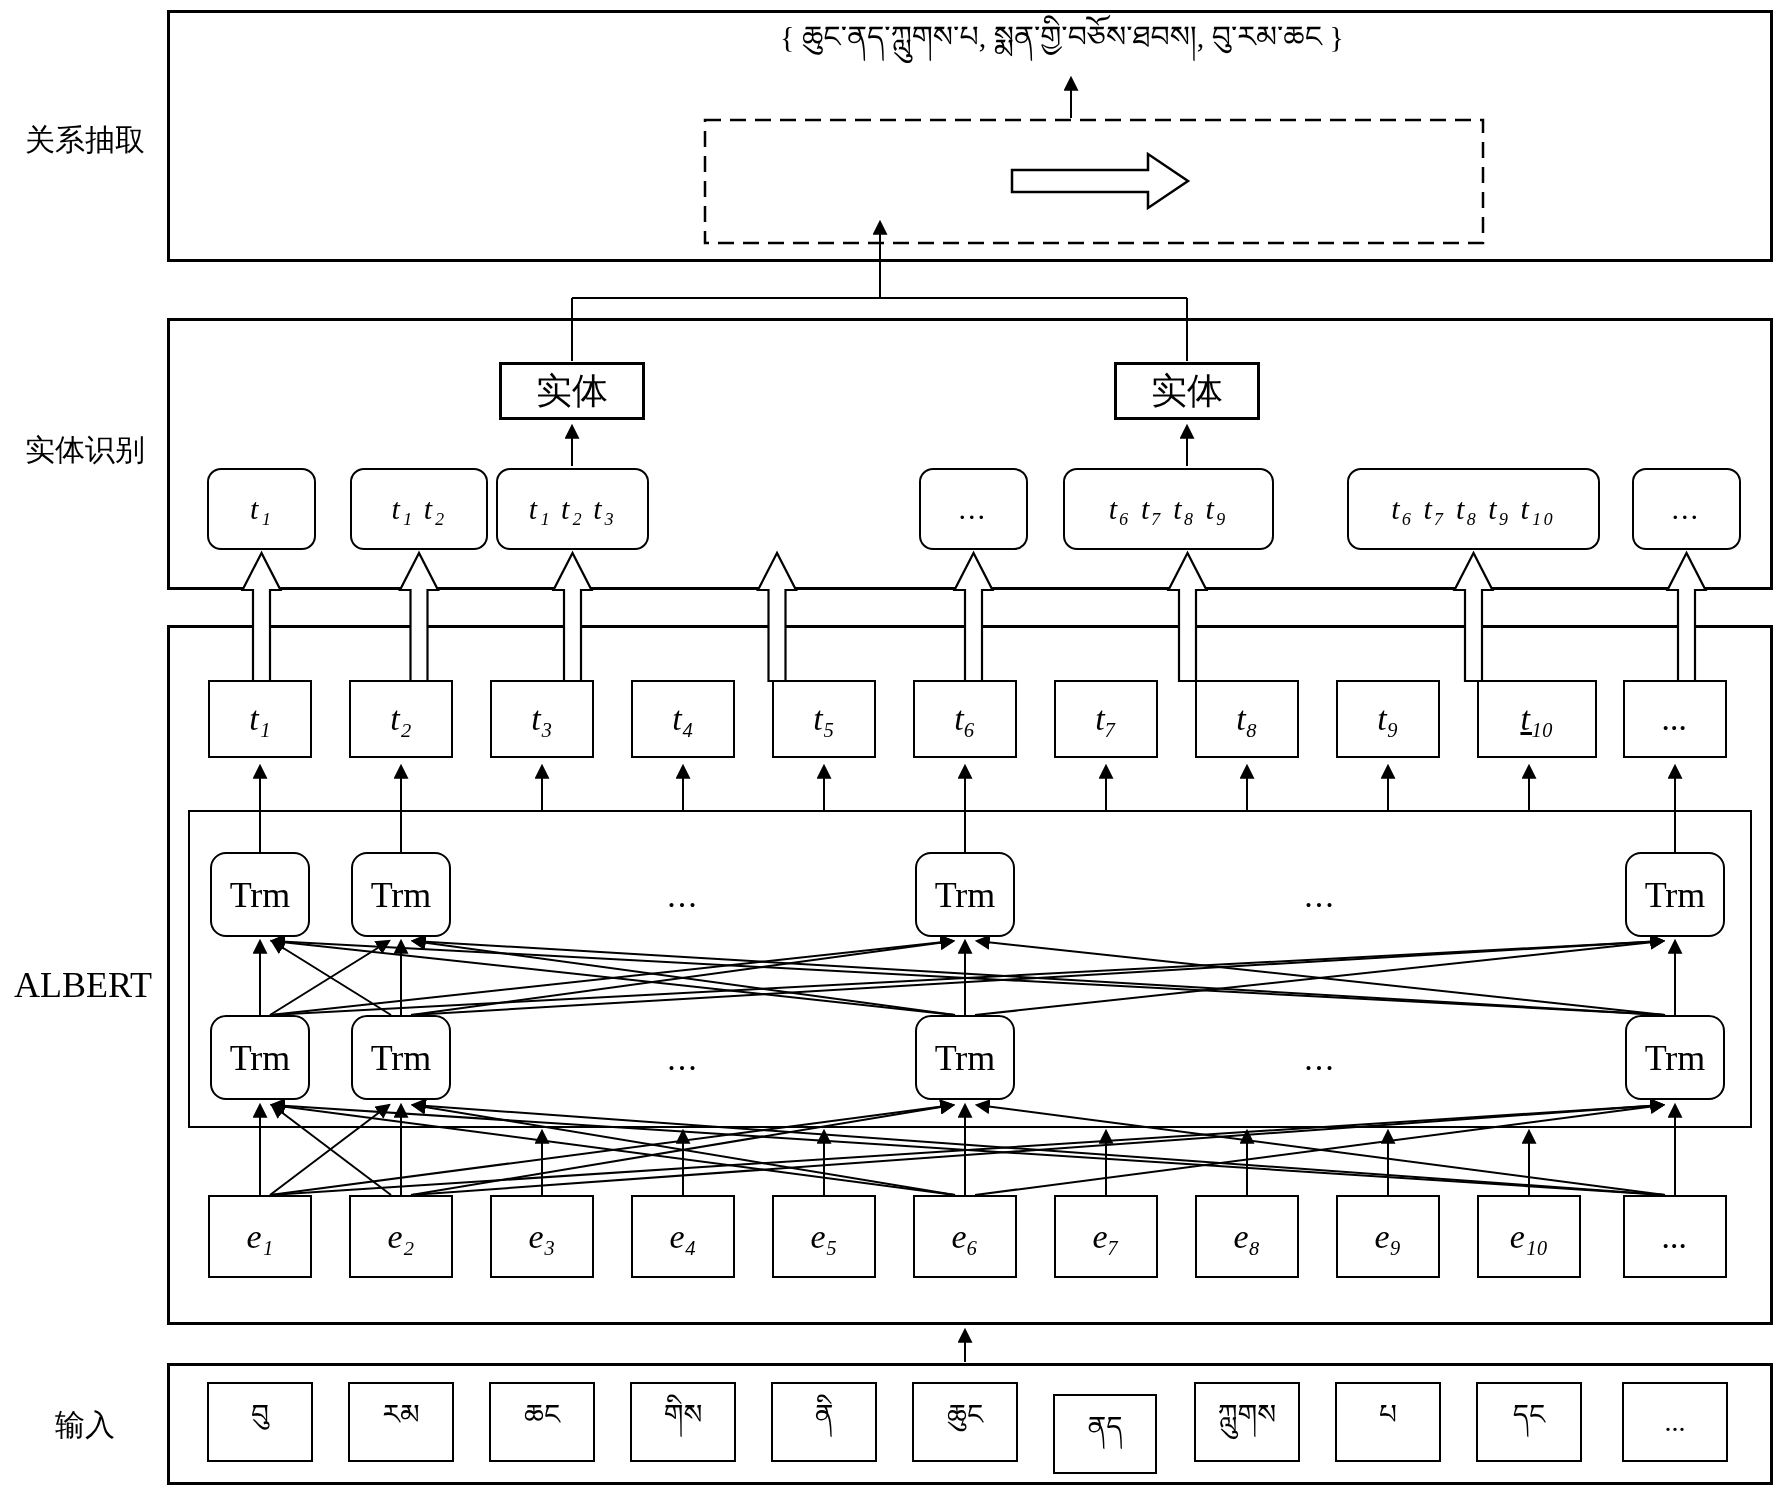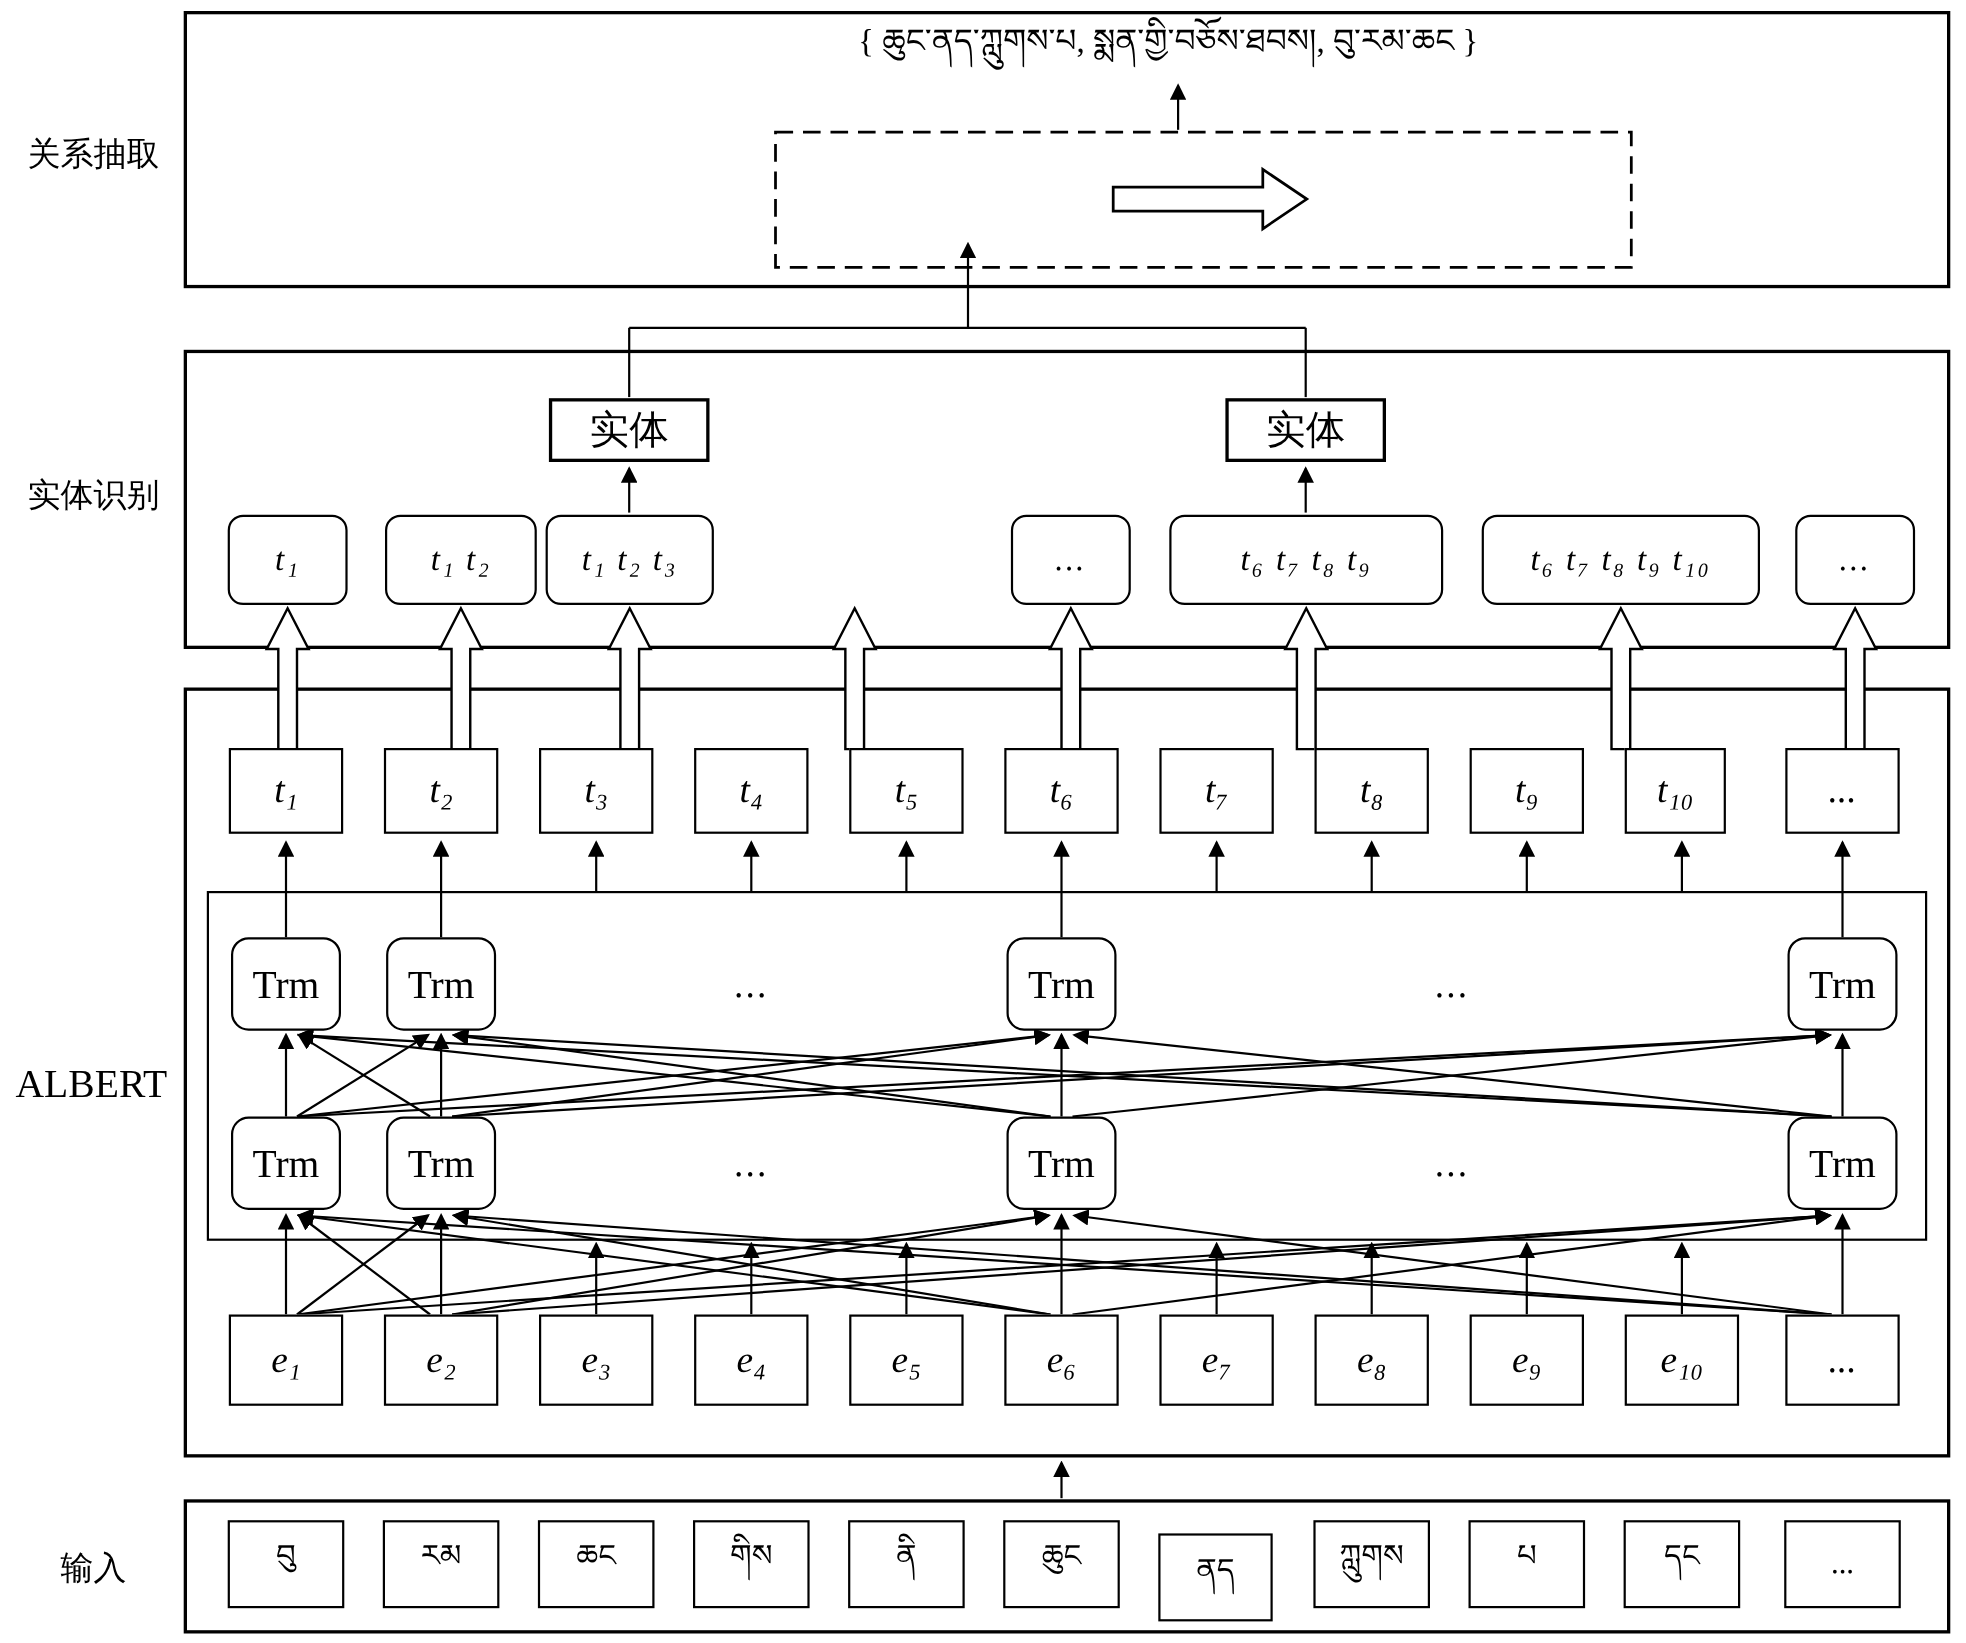--- a/index.html
+++ b/index.html
@@ -124,33 +124,33 @@
         <path d="M 1187.5 553 L 1168.5 590 L 1179 590 L 1179 681 L 1196 681 L 1196 590 L 1206.5 590 Z"></path>
         <path d="M 1473.5 553 L 1454.5 590 L 1465 590 L 1465 681 L 1482 681 L 1482 590 L 1492.5 590 Z"></path>
         <path d="M 1686.5 553 L 1667.5 590 L 1678 590 L 1678 681 L 1695 681 L 1695 590 L 1705.5 590 Z"></path>
       </g>
   </svg>
 
 <div class="node rounded span-lbl" style="left: 207px; top: 468px; width: 109px; height: 82px;">t₁</div>
     <div class="node rounded span-lbl" style="left: 350px; top: 468px; width: 138px; height: 82px;">t₁ t₂</div>
     <div class="node rounded span-lbl" style="left: 496px; top: 468px; width: 153px; height: 82px;">t₁ t₂ t₃</div>
     <div class="node rounded span-lbl" style="left: 919px; top: 468px; width: 109px; height: 82px;">...</div>
-    <div class="node rounded span-lbl" style="left: 1063px; top: 468px; width: 249px; height: 82px;">t₆ t₇ t₈ t₉</div>
+    <div class="node rounded span-lbl" style="left: 1063px; top: 468px; width: 211px; height: 82px;">t₆ t₇ t₈ t₉</div>
     <div class="node rounded span-lbl" style="left: 1347px; top: 468px; width: 253px; height: 82px;">t₆ t₇ t₈ t₉ t₁₀</div>
     <div class="node rounded span-lbl" style="left: 1632px; top: 468px; width: 109px; height: 82px;">...</div>
     <div class="node math" style="left: 208px; top: 680px; width: 104px; height: 78px;">t₁</div>
     <div class="node math" style="left: 349px; top: 680px; width: 104px; height: 78px;">t₂</div>
     <div class="node math" style="left: 490px; top: 680px; width: 104px; height: 78px;">t₃</div>
     <div class="node math" style="left: 631px; top: 680px; width: 104px; height: 78px;">t₄</div>
     <div class="node math" style="left: 772px; top: 680px; width: 104px; height: 78px;">t₅</div>
     <div class="node math" style="left: 913px; top: 680px; width: 104px; height: 78px;">t₆</div>
     <div class="node math" style="left: 1054px; top: 680px; width: 104px; height: 78px;">t₇</div>
     <div class="node math" style="left: 1195px; top: 680px; width: 104px; height: 78px;">t₈</div>
     <div class="node math" style="left: 1336px; top: 680px; width: 104px; height: 78px;">t₉</div>
-    <div class="node math" style="left: 1477px; top: 680px; width: 92px; height: 78px;">t₁₀</div>
+    <div class="node math" style="left: 1477px; top: 680px; width: 120px; height: 78px; text-decoration: underline;">t₁₀</div>
     <div class="node math" style="left: 1623px; top: 680px; width: 104px; height: 78px;">...</div>
     <div class="node trm rounded" style="left: 210px; top: 852px; width: 100px; height: 85px;">Trm</div>
     <div class="node trm rounded" style="left: 351px; top: 852px; width: 100px; height: 85px;">Trm</div>
     <div class="node trm rounded" style="left: 915px; top: 852px; width: 100px; height: 85px;">Trm</div>
     <div class="node trm rounded" style="left: 1625px; top: 852px; width: 100px; height: 85px;">Trm</div>
     <div class="node trm rounded" style="left: 210px; top: 1015px; width: 100px; height: 85px;">Trm</div>
     <div class="node trm rounded" style="left: 351px; top: 1015px; width: 100px; height: 85px;">Trm</div>
     <div class="node trm rounded" style="left: 915px; top: 1015px; width: 100px; height: 85px;">Trm</div>
     <div class="node trm rounded" style="left: 1625px; top: 1015px; width: 100px; height: 85px;">Trm</div>
     <div class="node plain ellip" style="left: 643px; top: 853px; width: 80px; height: 85px;">...</div>

